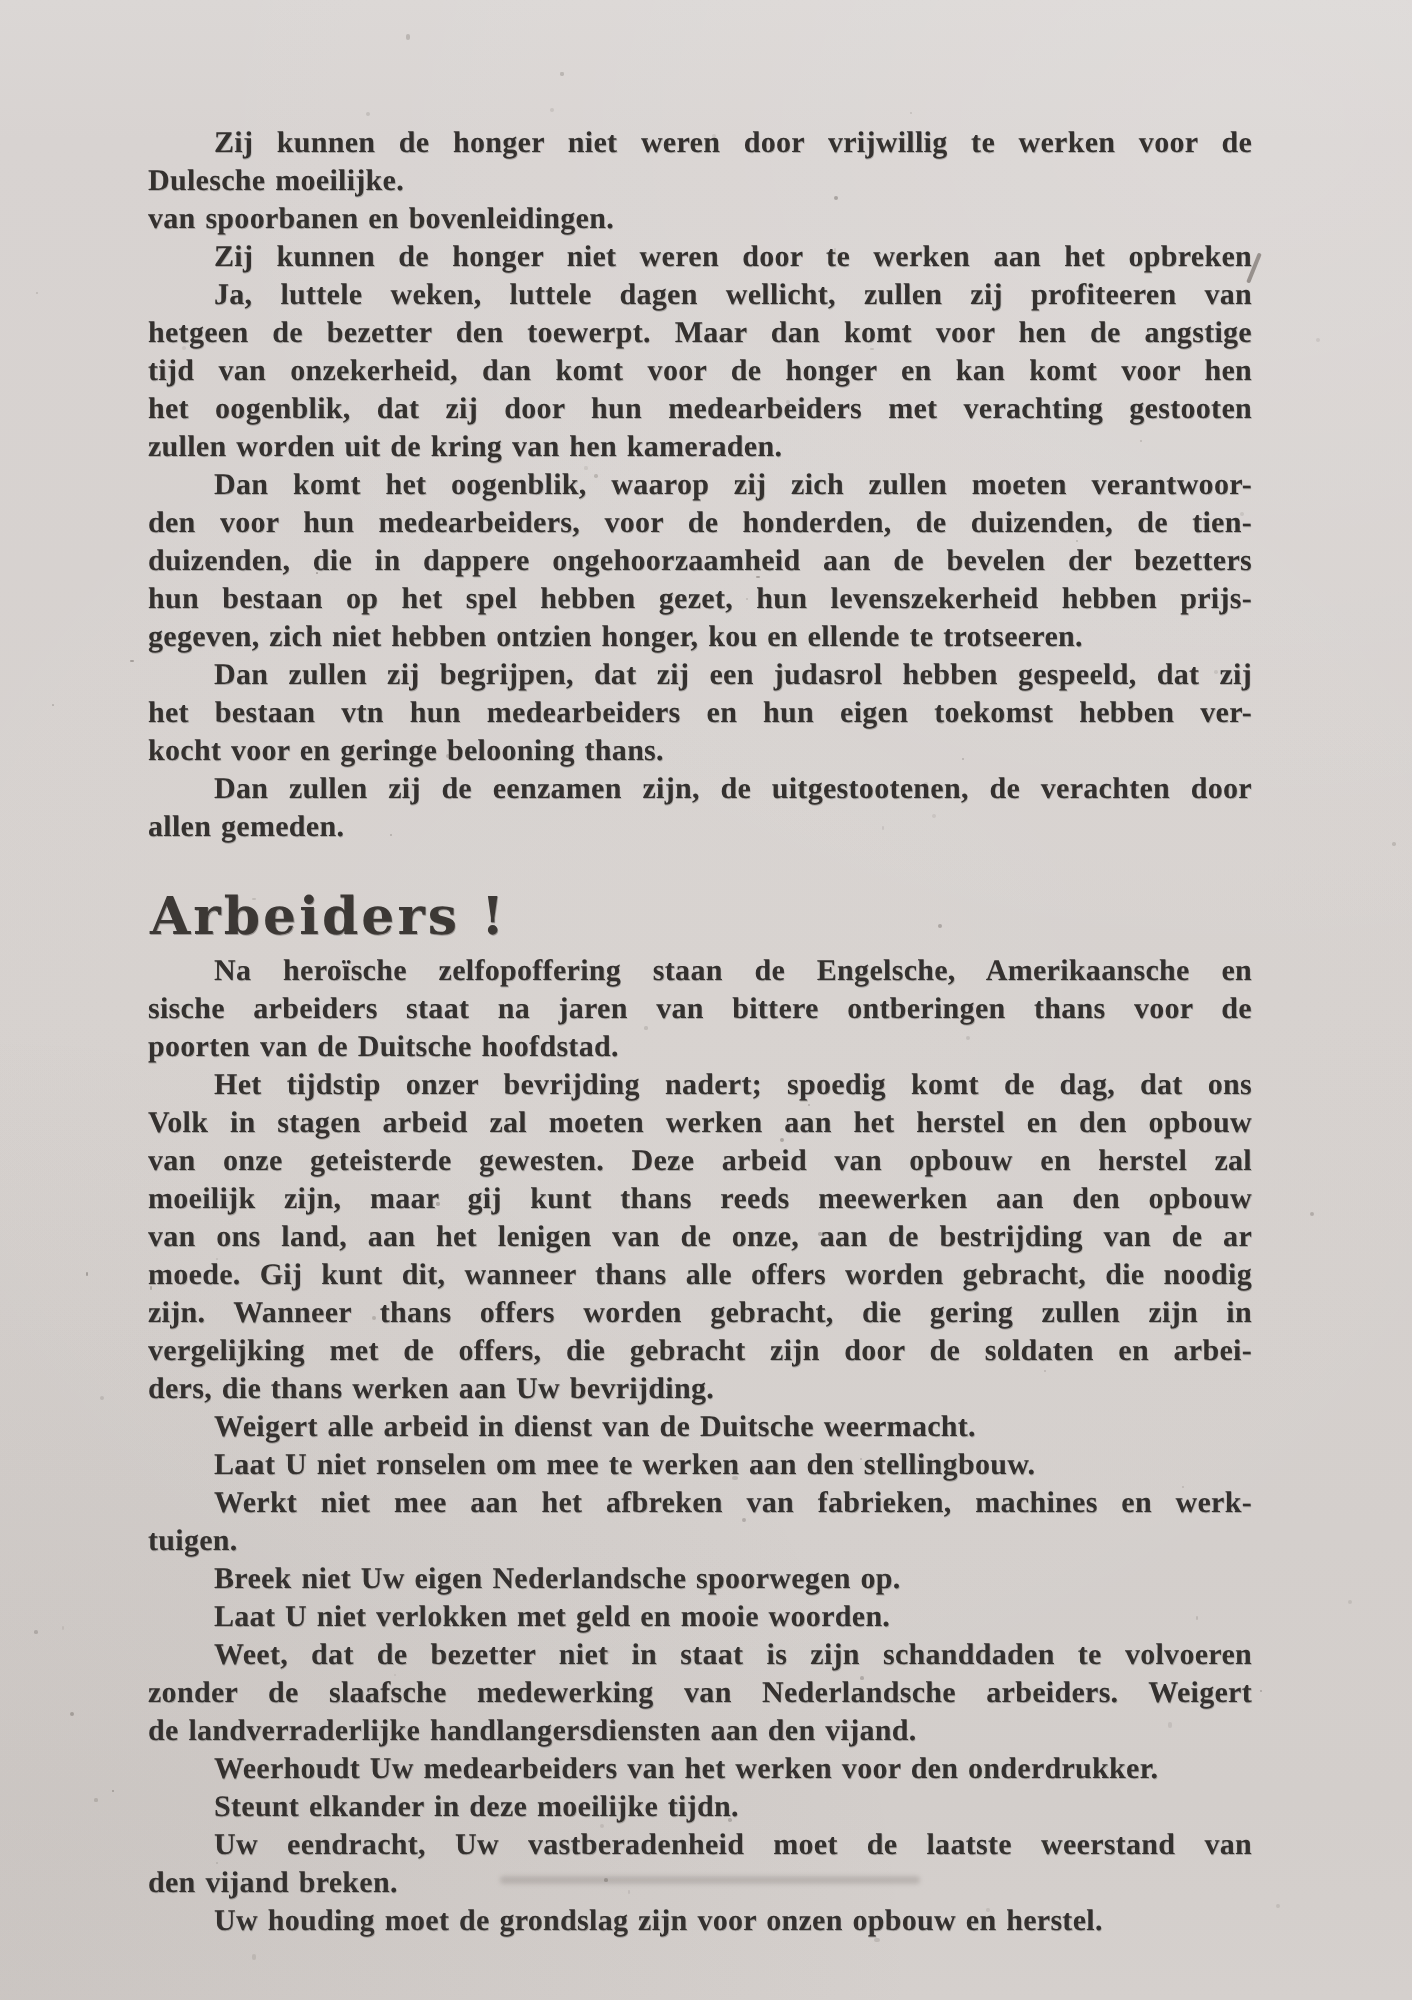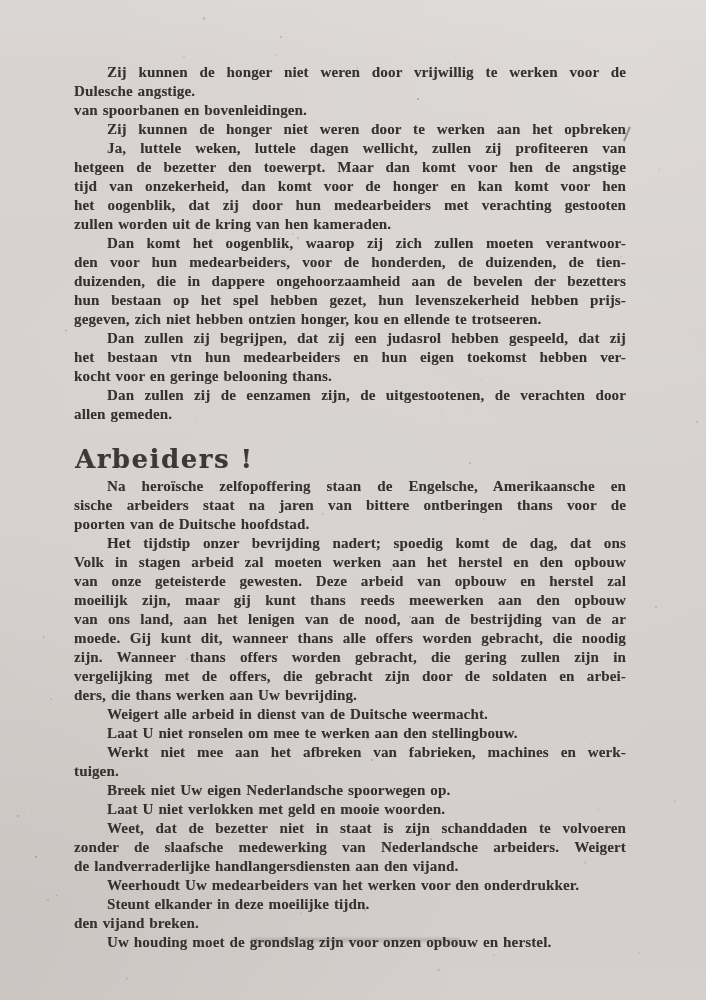--- a/index.html
+++ b/index.html
@@ -82,21 +82,21 @@
 </head>
 <body>
 
 <div class="page">
   <div class="scratch"></div>
   <div class="smudge"></div>
   <div class="content">
     <div id="top-paragraphs">
         <div>
           <div class="line indent">Zij kunnen de honger niet weren door vrijwillig te werken voor de</div>
-          <div class="line last">Dulesche angstige.</div>
+          <div class="line last">Dulesche moeilijke.</div>
         </div>
         <div>
           <div class="line last">van spoorbanen en bovenleidingen.</div>
           <div class="line indent">Zij kunnen de honger niet weren door te werken aan het opbreken</div>
         </div>
         <div>
           <div class="line indent">Ja, luttele weken, luttele dagen wellicht, zullen zij profiteeren van</div>
           <div class="line">hetgeen de bezetter den toewerpt. Maar dan komt voor hen de angstige</div>
           <div class="line">tijd van onzekerheid, dan komt voor de honger en kan komt voor hen</div>
           <div class="line">het oogenblik, dat zij door hun medearbeiders met verachting gestooten</div>
@@ -124,21 +124,21 @@
         <div>
           <div class="line indent">Na heroïsche zelfopoffering staan de Engelsche, Amerikaansche en</div>
           <div class="line">sische arbeiders staat na jaren van bittere ontberingen thans voor de</div>
           <div class="line last">poorten van de Duitsche hoofdstad.</div>
         </div>
         <div>
           <div class="line indent">Het tijdstip onzer bevrijding nadert; spoedig komt de dag, dat ons</div>
           <div class="line">Volk in stagen arbeid zal moeten werken aan het herstel en den opbouw</div>
           <div class="line">van onze geteisterde gewesten. Deze arbeid van opbouw en herstel zal</div>
           <div class="line">moeilijk zijn, maar gij kunt thans reeds meewerken aan den opbouw</div>
-          <div class="line">van ons land, aan het lenigen van de nood, aan de bestrijding van de ar</div>
+          <div class="line">van ons land, aan het lenigen van de onze, aan de bestrijding van de ar</div>
           <div class="line">moede. Gij kunt dit, wanneer thans alle offers worden gebracht, die noodig</div>
           <div class="line">zijn. Wanneer thans offers worden gebracht, die gering zullen zijn in</div>
           <div class="line">vergelijking met de offers, die gebracht zijn door de soldaten en arbei-</div>
           <div class="line last">ders, die thans werken aan Uw bevrijding.</div>
         </div>
         <div>
           <div class="line indent last">Weigert alle arbeid in dienst van de Duitsche weermacht.</div>
         </div>
         <div>
           <div class="line indent last">Laat U niet ronselen om mee te werken aan den stellingbouw.</div>
@@ -158,20 +158,21 @@
           <div class="line">zonder de slaafsche medewerking van Nederlandsche arbeiders. Weigert</div>
           <div class="line last">de landverraderlijke handlangersdiensten aan den vijand.</div>
         </div>
         <div>
           <div class="line indent last">Weerhoudt Uw medearbeiders van het werken voor den onderdrukker.</div>
         </div>
         <div>
           <div class="line indent last">Steunt elkander in deze moeilijke tijdn.</div>
         </div>
         <div>
+          <div class="line indent">Uw eendracht, Uw vastberadenheid moet de laatste weerstand van</div>
           <div class="line last">den vijand breken.</div>
         </div>
         <div>
           <div class="line indent last">Uw houding moet de grondslag zijn voor onzen opbouw en herstel.</div>
         </div>
       </div>
   </div>
 <div class="speck" style="left: 363.873px; top: 909.45px; width: 1.73169px; height: 1.73169px; opacity: 0.27;"></div>
     <div class="speck" style="left: 482.603px; top: 517.989px; width: 2.00493px; height: 2.00493px; opacity: 0.14;"></div>
     <div class="speck" style="left: 158.421px; top: 285.639px; width: 0.878499px; height: 0.878499px; opacity: 0.35;"></div>

